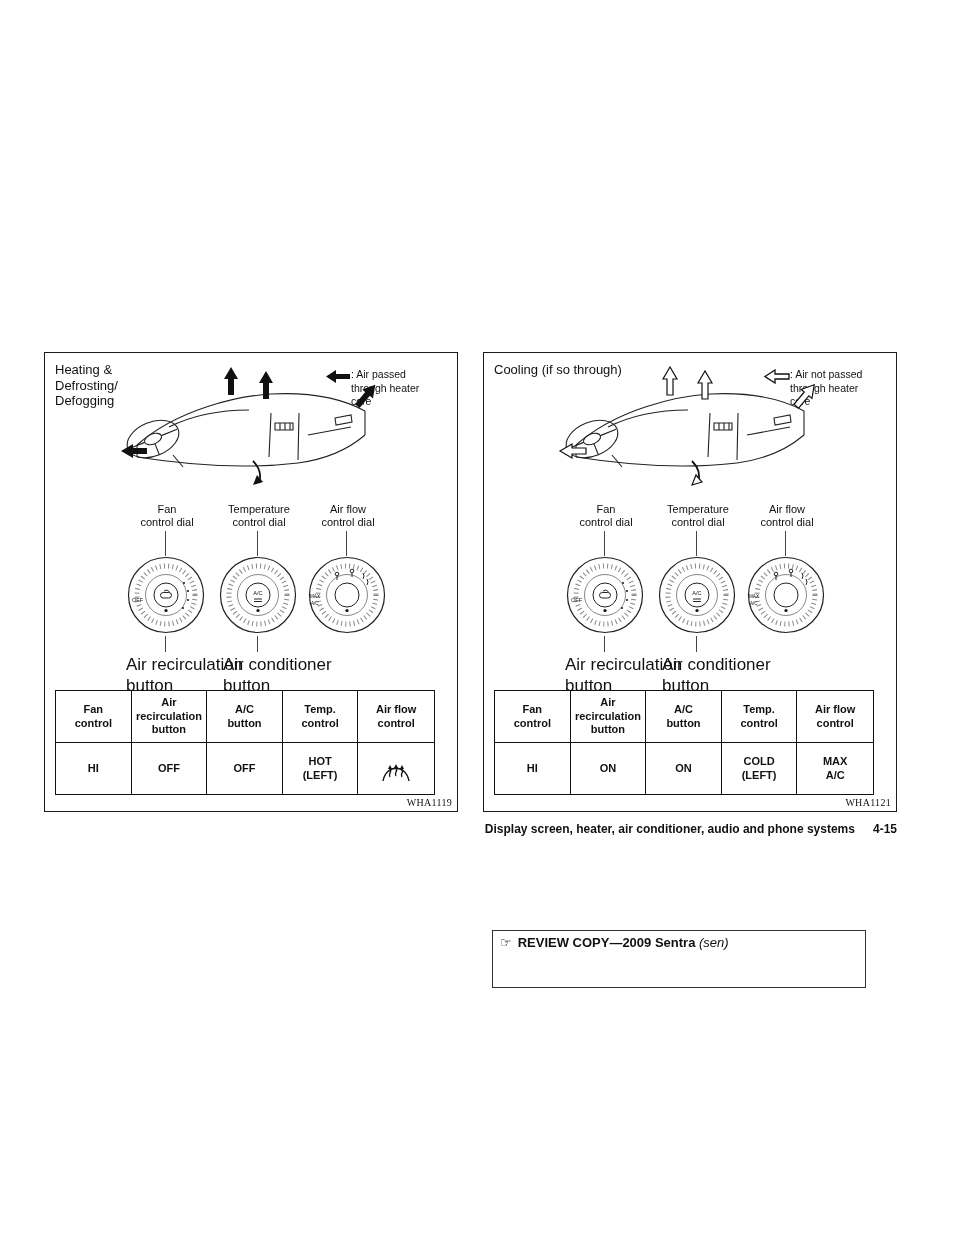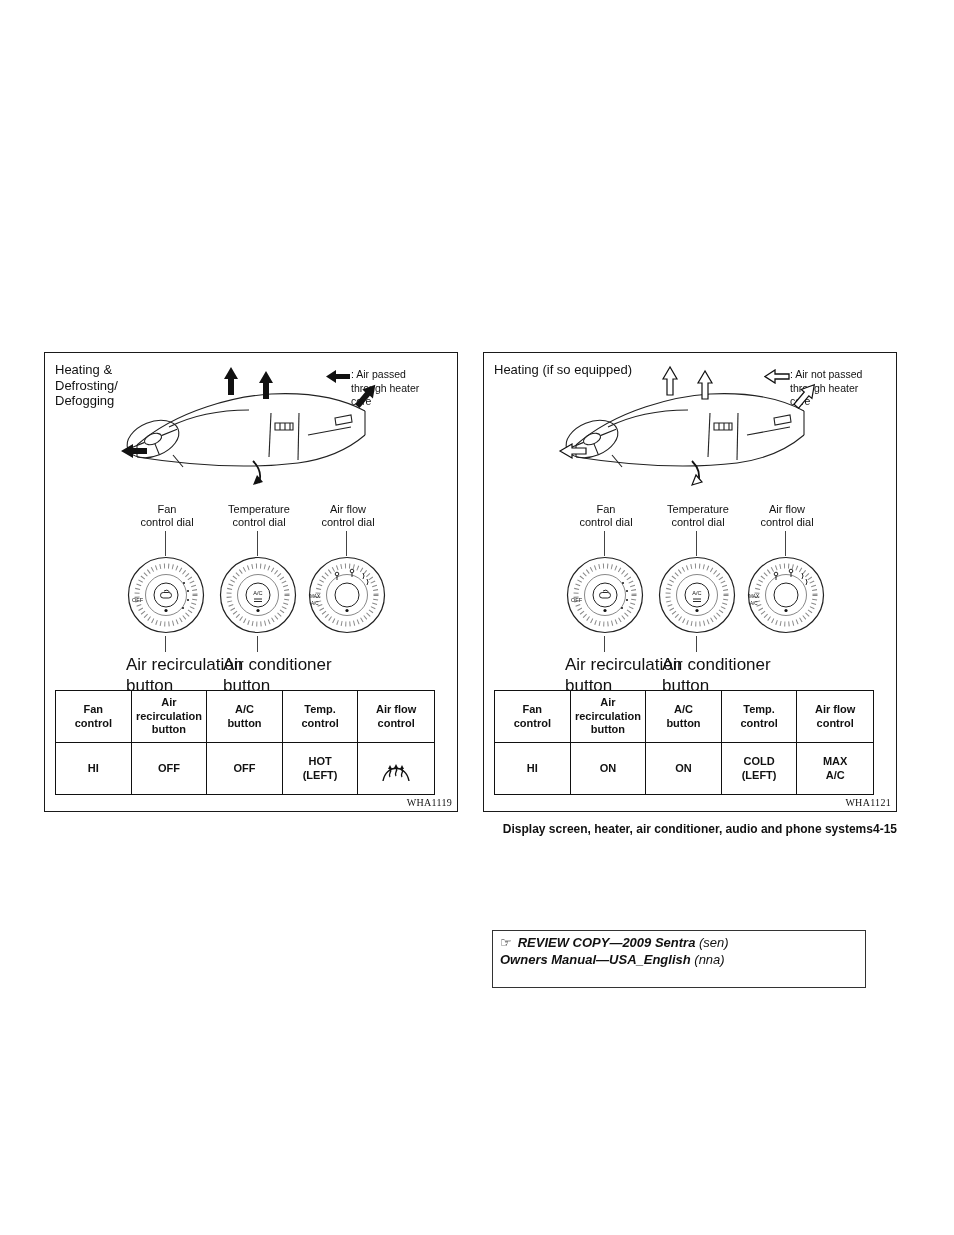--- a/index.html
+++ b/index.html
@@ -71,29 +71,29 @@
   .ct-cell:nth-child(n+6) { border-bottom:none; }
   .thin2 { fill:none; stroke:#111; stroke-width:1.4; }
 
   .figure-id { position:absolute; right:5px; bottom:3px; font-size:10px; letter-spacing:.3px;font-family:Liberation Serif, serif; }
 
   
   #page-footer {
     position:absolute; left:44px; top:822px; width:853px; text-align:right;
     font-size:12px; font-weight:bold;
   }
-  #page-number { }
+  #page-number { margin-left:18px; }
 
   
   #review-box {
     position:absolute; left:492px; top:930px; width:374px; height:58px;
     border:1px solid #333; padding:3px 7px; font-size:13px; line-height:1.33;
   }
   .rline { white-space:nowrap; }
-  .rb { font-style:italic; font-weight:bold; }
+  .rb { font-weight:bold; }
   .rn { font-style:italic;text-align:center; }
   .hand { font-style:normal; font-weight:normal; }
   .hand.right { margin-right:6px; }
   .hand.left  { margin-left:4px; }
 </style>
 </head>
 <body>
 
 <div class="panel" id="left-panel">
   <div class="panel-title">Heating &amp;
@@ -236,21 +236,21 @@
         <polygon points="15,14 19,14 17,10" fill="#111"></polygon>
         <polygon points="21,15 25,15 23,11" fill="#111"></polygon>
       </svg>
     </div>
   </div>
 
   <div class="figure-id">WHA1119</div>
 </div>
 
 <div class="panel" id="right-panel">
-  <div class="panel-title">Heating (if so equipped)</div>
+  <div class="panel-title">Cooling (if so through)</div>
 
   <div class="legend">
     <svg width="26" height="15" viewBox="0 0 26 15">
       <polygon class="leg-open" points="1,7.5 11,1 11,5 25,5 25,10 11,10 11,14"></polygon>
     </svg>
     <div class="legend-text">: Air not passed
 through heater
 core</div>
   </div>
 
@@ -377,16 +377,13 @@
 </div>
 
 <div id="page-footer">
   <span>Display screen, heater, air conditioner, audio and phone systems</span><span id="page-number">4-15</span>
 </div>
 
 <div id="review-box">
   <div class="rline">
     <span class="hand right">☞</span><span class="rb">REVIEW COPY—2009 Sentra</span><span class="rn"> (sen)</span>
   </div>
-  <div class="rline">
-    <span class="rb">Owners Manual—USA_English</span><span class="rn"> (nna)</span>
-  </div>
 </div>
 
 </body></html>

